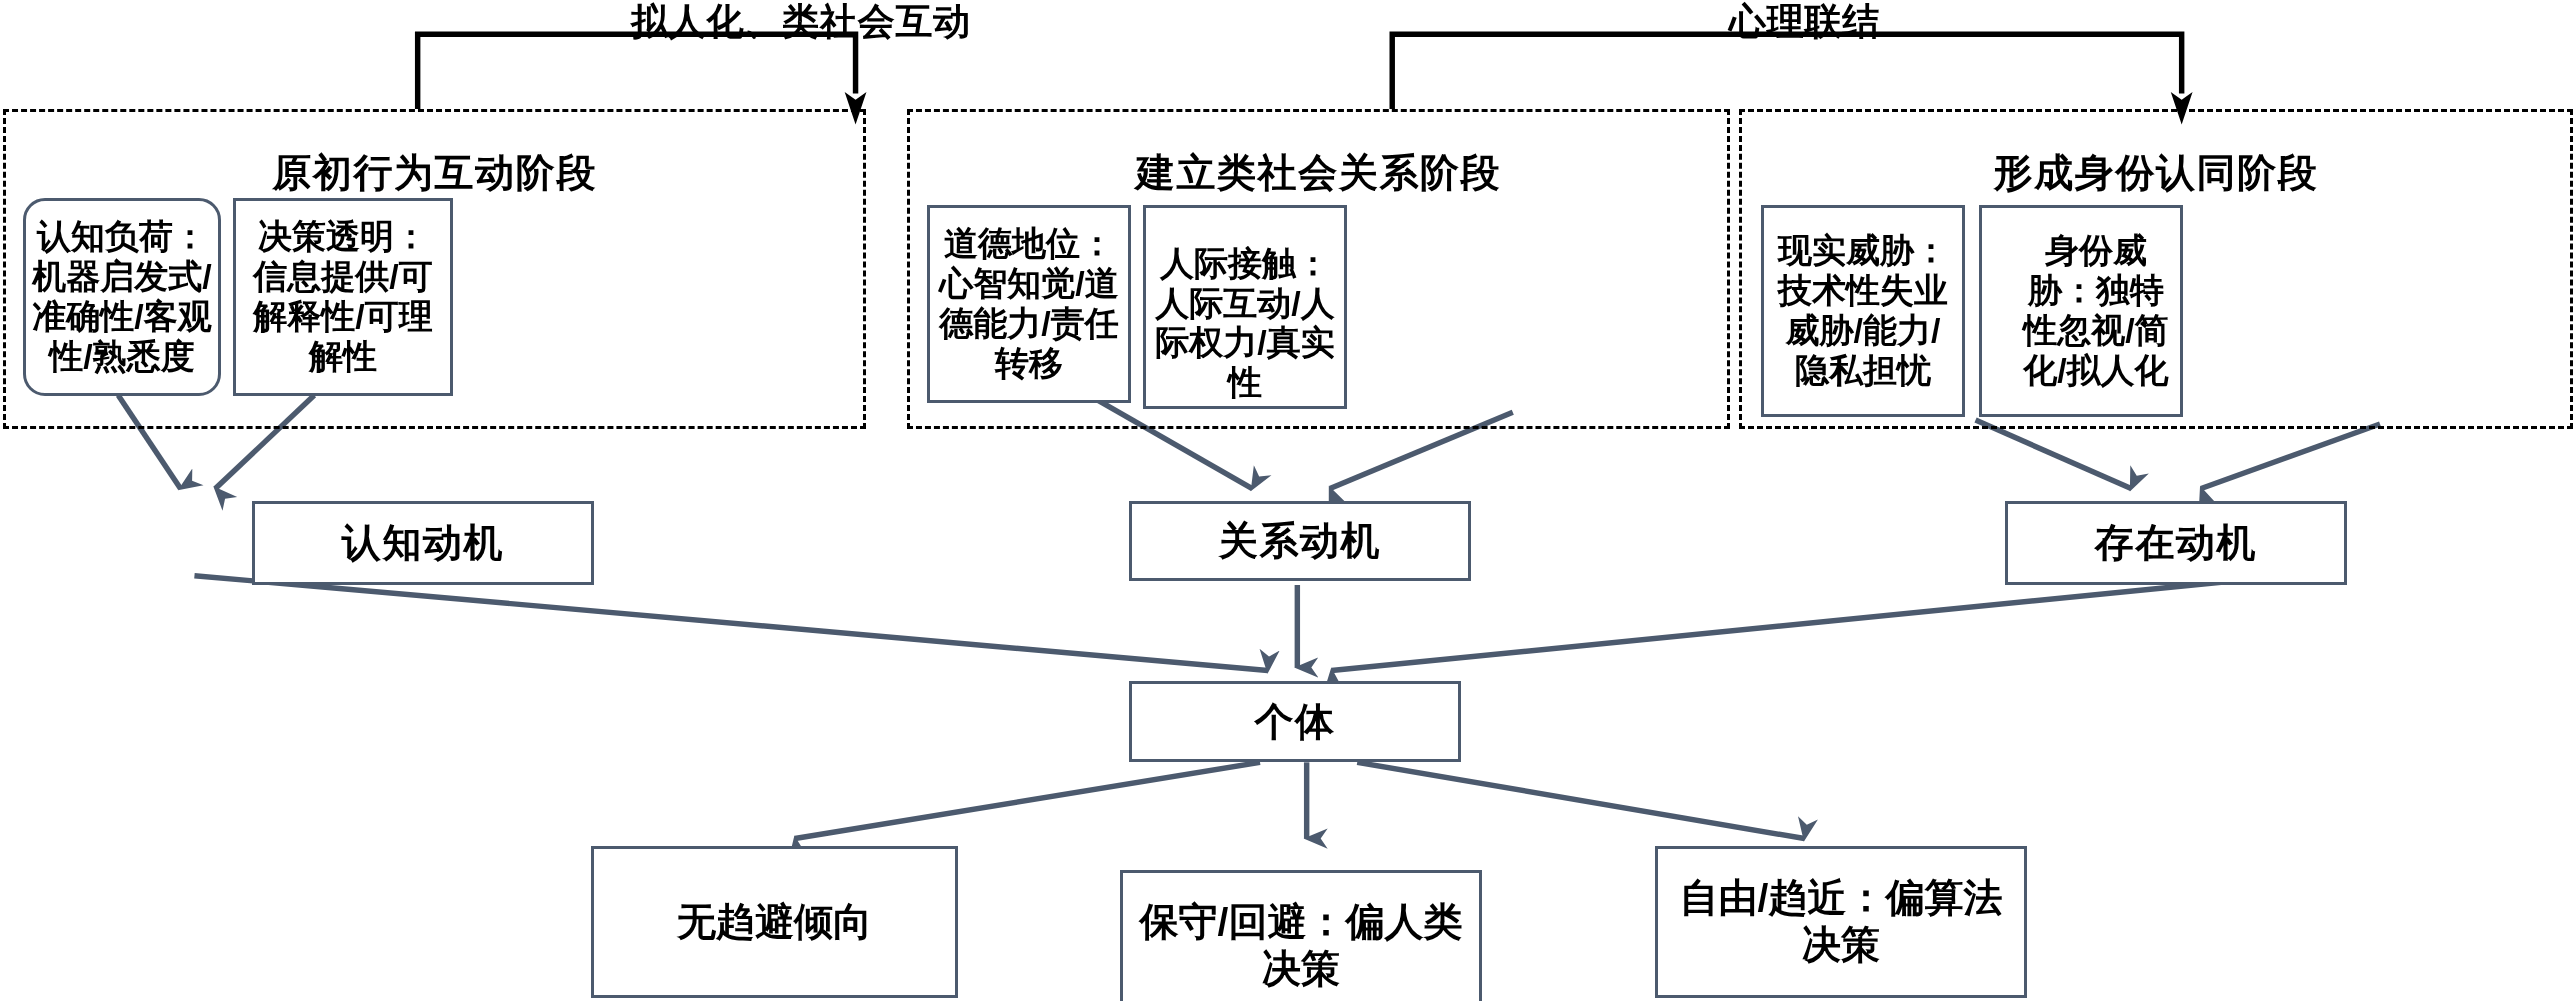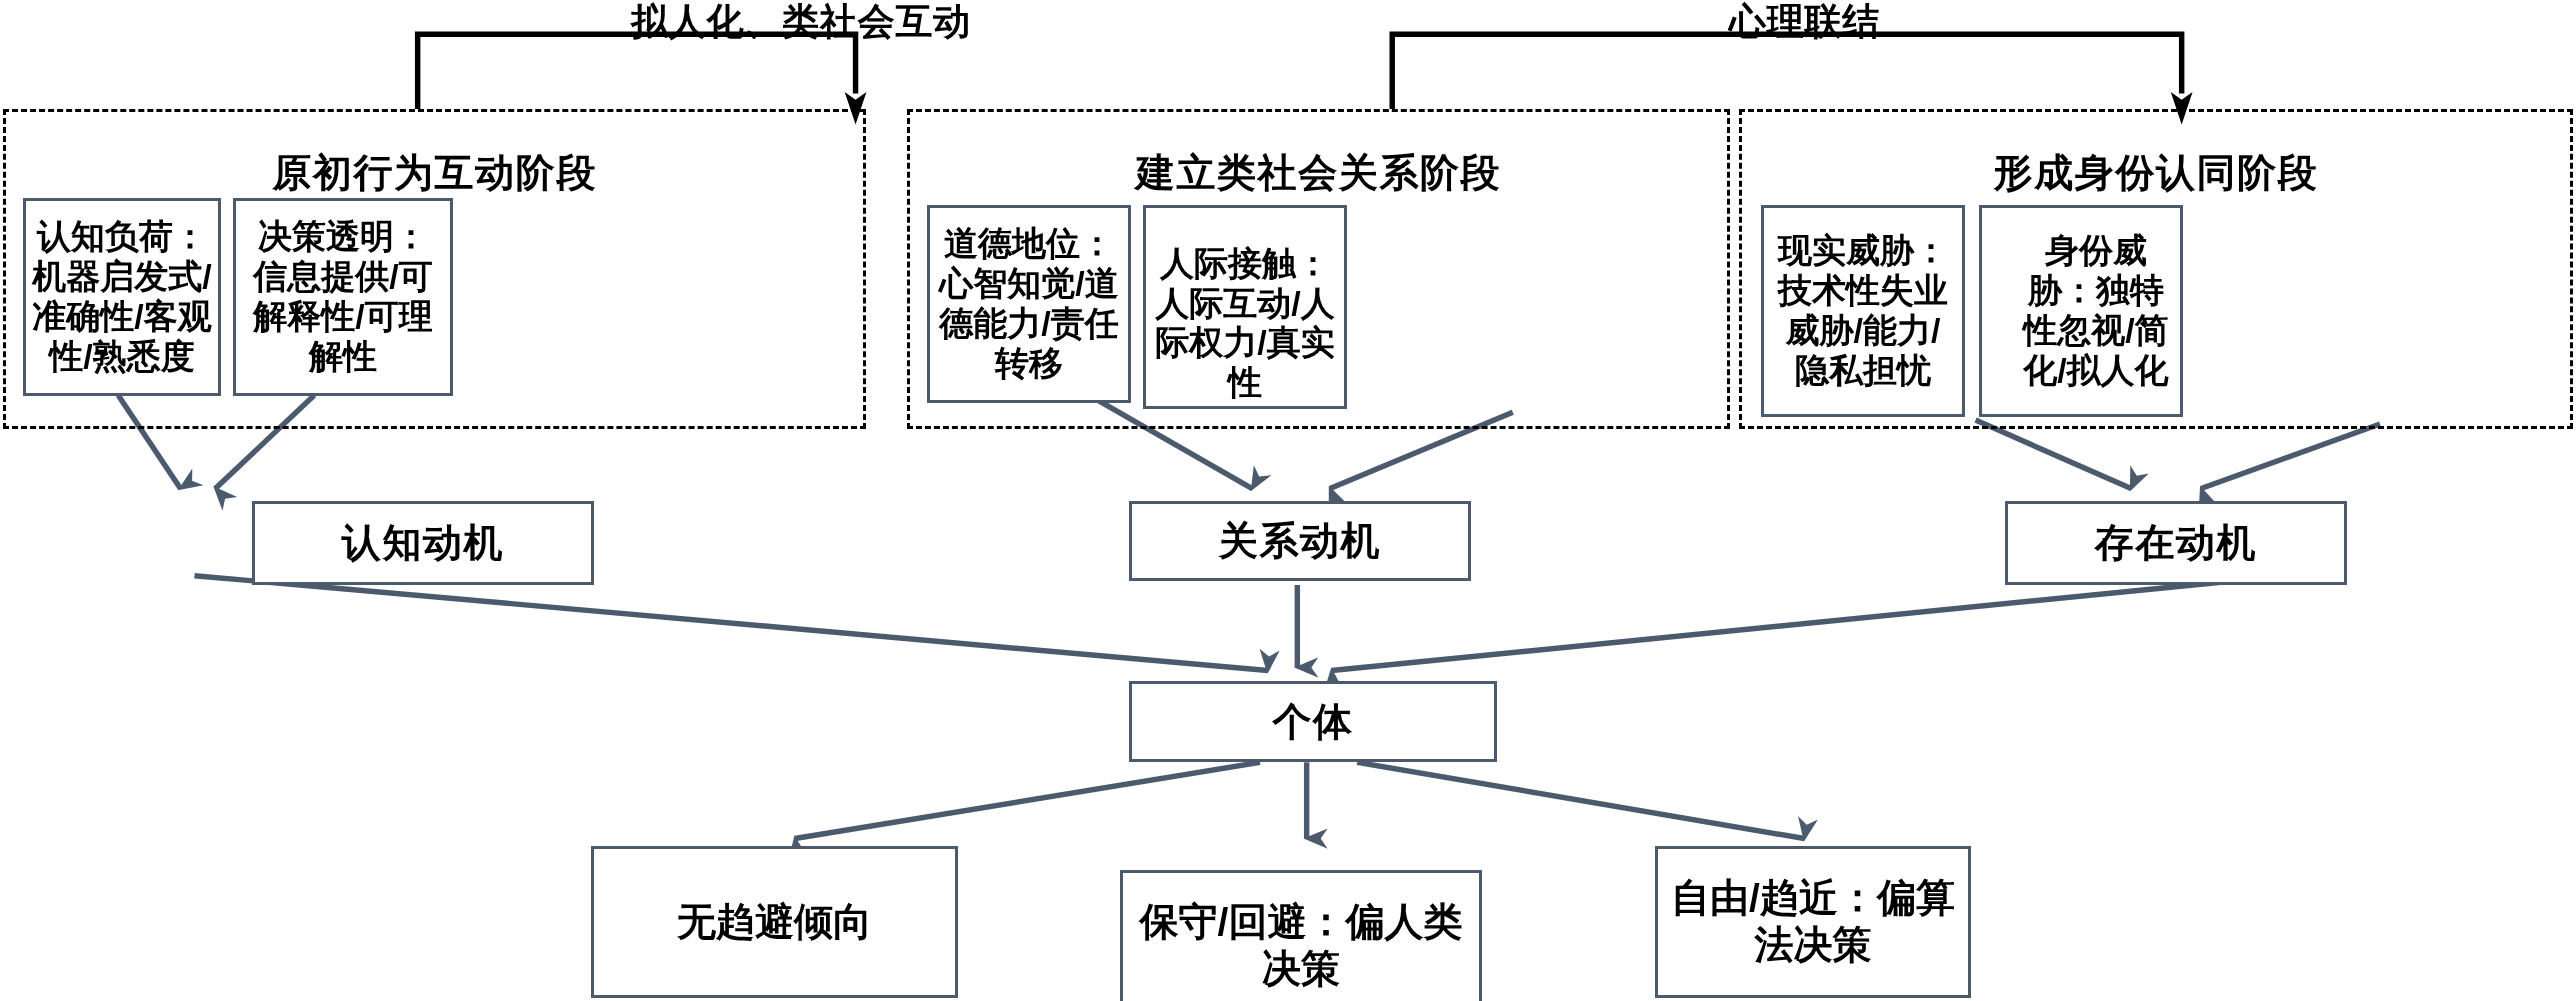--- a/index.html
+++ b/index.html
@@ -150,21 +150,21 @@
       <line x1="1680" y1="980" x2="1680" y2="1078" stroke="#4c5a6e" stroke-width="7" marker-end="url(#blueArrow)"></line>
     </g>
     <g>
       <line x1="1745" y1="980" x2="2320" y2="1078" stroke="#4c5a6e" stroke-width="7" marker-end="url(#blueArrow)"></line>
     </g>
   </svg>
 
   <div class="stage" style="left:3.1px;top:109px;width:863px;height:320px;">
     <div class="stage-title">原初行为互动阶段</div>
   </div>
-  <div class="factor" style="left:23px;top:198px;width:198px;height:198px;">
+  <div class="factor" style="left:23px;top:198px;width:198px;height:198px;border-radius:22px;">
     <span class="inner">认知负荷：机器启发式/准确性/客观性/熟悉度</span>
   </div>
   <div class="factor" style="left:233px;top:198px;width:220px;height:198px;">
     <span class="inner">决策透明：信息提供/可解释性/可理解性</span>
   </div>
 
   <div class="stage" style="left:907px;top:109px;width:823px;height:320px;">
     <div class="stage-title">建立类社会关系阶段</div>
   </div>
   <div class="factor" style="left:927px;top:205px;width:204px;height:198px;align-items:center;">
@@ -187,28 +187,28 @@
   <div class="motive" style="left:218px;top:501px;width:342px;height:84px;margin-left:34px;">
     <span>认知动机</span>
   </div>
   <div class="motive" style="left:1129px;top:501px;width:342px;height:80px;">
     <span>关系动机</span>
   </div>
   <div class="motive" style="left:2005px;top:501px;width:342px;height:84px;">
     <span>存在动机</span>
   </div>
 
-  <div class="motive" style="left:1129px;top:681px;width:368px;height:81px;">
+  <div class="motive" style="left:1129px;top:681px;width:332px;height:81px;">
     <span>个体</span>
   </div>
 
   <div class="outcome" style="left:591px;top:846px;width:367px;height:152px;">
     <span class="inner">无趋避倾向</span>
   </div>
   <div class="outcome" style="left:1120px;top:846px;width:362px;height:152px;margin-top:24px;">
     <span class="inner">保守/回避：偏人类决策</span>
   </div>
-  <div class="outcome" style="left:1655px;top:846px;width:316px;height:152px;">
+  <div class="outcome" style="left:1655px;top:846px;width:372px;height:152px;">
     <span class="inner">自由/趋近：偏算法决策</span>
   </div>
 
 </div>
 
 
 </body></html>

